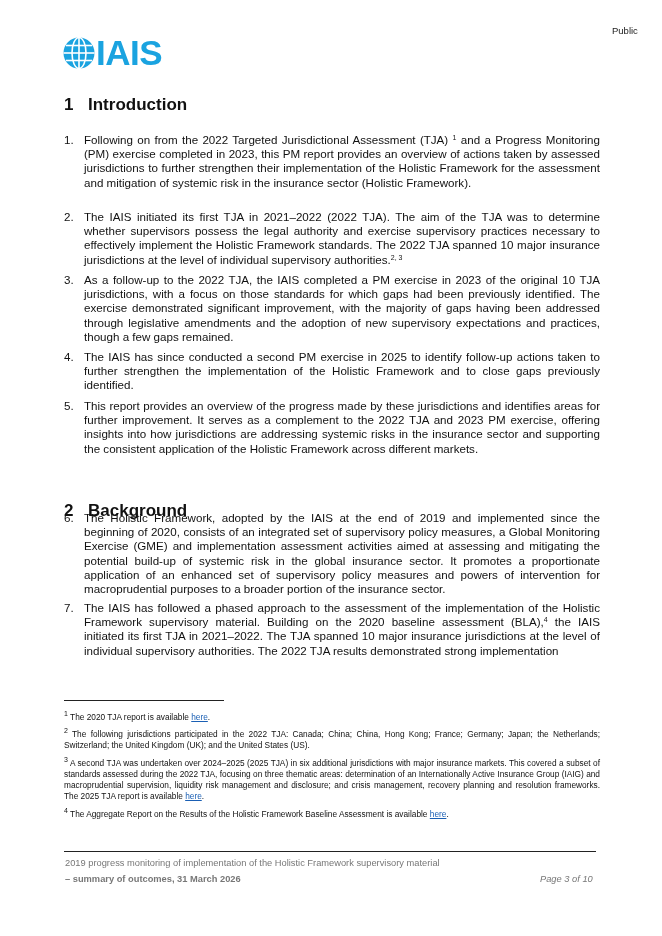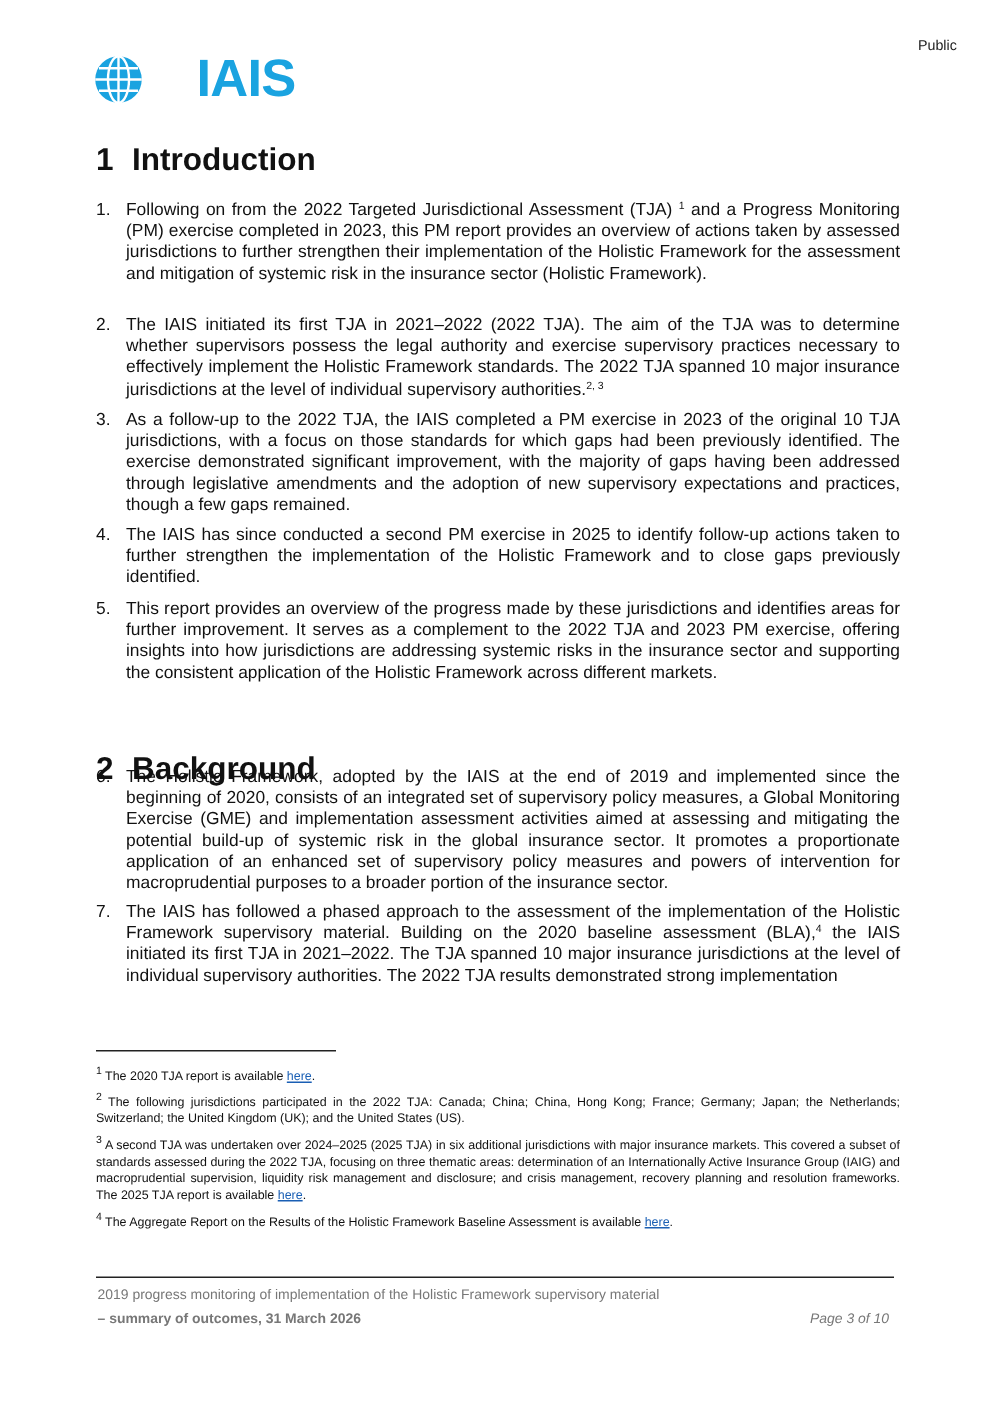--- a/index.html
+++ b/index.html
@@ -1,23 +1,23 @@
 <!DOCTYPE html>
 <html><head>
 <meta charset="utf-8">
 <style>
   html, body { margin: 0; padding: 0; background: #ffffff; }
   body { width: 662px; height: 936px; position: relative; overflow: hidden;
          font-family: "Liberation Sans", sans-serif; color: #111; }
   .classification { position: absolute; top: 25px; left: 612px; font-size: 9.5px; color: #222; }
-  .logo { position: absolute; top: 37px; left: 63px; display: flex; align-items: flex-start; gap: 35px; }
+  .logo { position: absolute; top: 37px; left: 63px; display: flex; align-items: flex-start; }
   .logo svg { width: 32px; height: 32px; }
   .logo-text { font-family: "Liberation Sans", sans-serif; font-weight: bold; font-size: 35px;
                color: #1aa3e0; margin-left: 1px; letter-spacing: -0.5px; line-height: 32px; }
-  h1 { position: absolute; left: 64px; margin: 0; font-size: 21px; font-weight: bold; color: #111; }
+  h1 { position: absolute; left: 64px; margin: 0; font-size: 17px; font-weight: bold; color: #111; }
   h1 .num { display: inline-block; width: 24px; }
   .para { position: absolute; left: 64px; width: 536px; font-size: 11.6px; line-height: 14.2px;
           text-align: justify; display: flex; }
   .para .n { width: 20px; flex: none; }
   .para .t { flex: 1; }
   sup { font-size: 7px; line-height: 0; vertical-align: 4px; }
   .fn-rule { position: absolute; left: 64px; top: 700px; width: 160px; border-top: 1px solid #222; }
   .fn { position: absolute; left: 64px; width: 536px; font-size: 8.3px; line-height: 11px;
         text-align: justify; color: #111; }
   .fn a { color: #1a5fb4; text-decoration: underline; }

